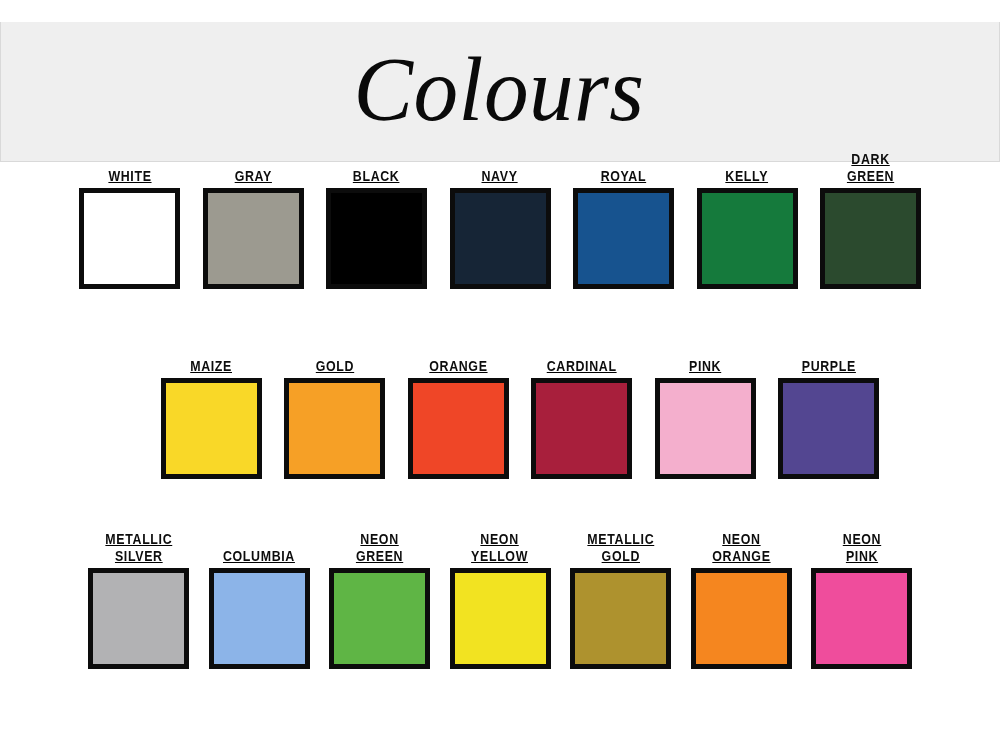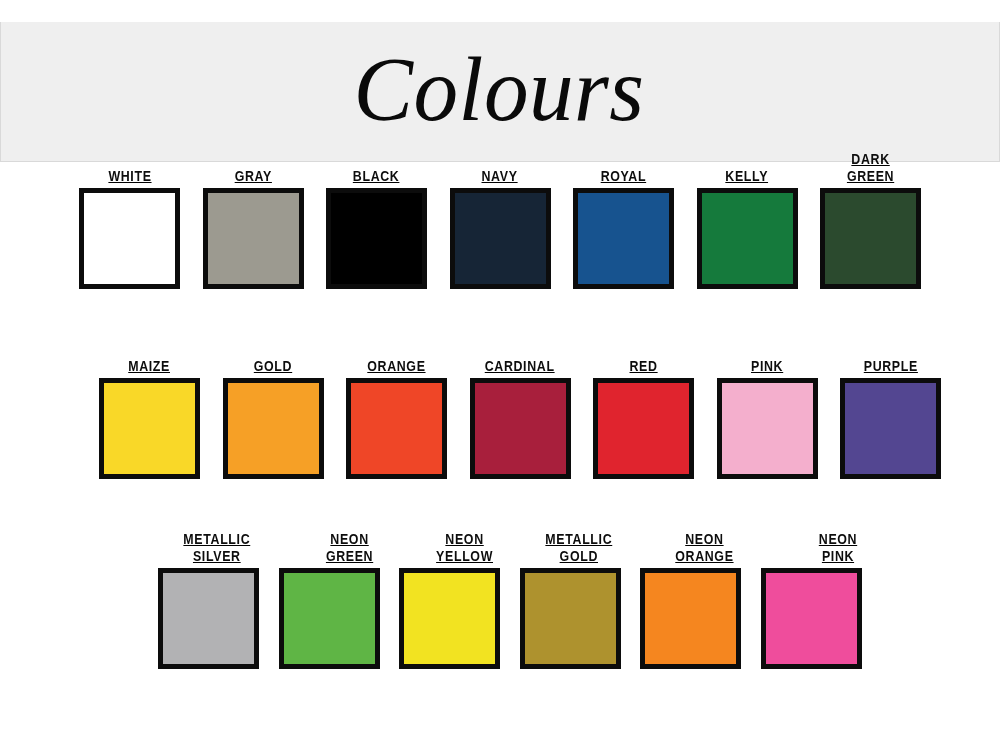--- a/index.html
+++ b/index.html
@@ -79,21 +79,20 @@
   .swatch-cell {
     width: 123.5px;
     display: flex;
     flex-direction: column;
     align-items: center;
     box-sizing: border-box;
     text-decoration: underline;
   }
   .swatch-row.row-3 .swatch-cell {
     width: 120.5px;
-    align-items: flex-end;
   }
 
   .swatch-label {
     font-family: "Liberation Sans Narrow", "Liberation Sans", sans-serif;
     font-weight: 700;
     font-size: 15.5px;
     line-height: 17px;
     letter-spacing: 0.8px;
     color: #0d0d0d;
     text-align: center;
@@ -166,39 +165,39 @@
       </div>
       <div class="swatch-cell">
         <div class="swatch-label">ORANGE</div>
         <div class="swatch-chip" style="background: rgb(239, 70, 39); border-color: rgb(12, 12, 12);"></div>
       </div>
       <div class="swatch-cell">
         <div class="swatch-label">CARDINAL</div>
         <div class="swatch-chip" style="background: rgb(168, 31, 60); border-color: rgb(12, 12, 12);"></div>
       </div>
       <div class="swatch-cell">
-        <div class="swatch-label">RED</div>
-        <div class="swatch-chip" style="background: rgb(224, 36, 46); border-color: rgb(12, 12, 12);"></div>
-      </div>
-      <div class="swatch-cell">
         <div class="swatch-label">PINK</div>
         <div class="swatch-chip" style="background: rgb(244, 175, 205); border-color: rgb(12, 12, 12);"></div>
       </div>
       <div class="swatch-cell">
         <div class="swatch-label">PURPLE</div>
         <div class="swatch-chip" style="background: rgb(83, 70, 145); border-color: rgb(12, 12, 12);"></div>
       </div>
     </div>
   <div class="swatch-row row-3">
       <div class="swatch-cell">
         <div class="swatch-label">METALLIC
 SILVER</div>
         <div class="swatch-chip" style="background: rgb(178, 178, 180); border-color: rgb(12, 12, 12);"></div>
       </div>
       <div class="swatch-cell">
+        <div class="swatch-label">COLUMBIA</div>
+        <div class="swatch-chip" style="background: rgb(140, 180, 232); border-color: rgb(12, 12, 12);"></div>
+      </div>
+      <div class="swatch-cell">
         <div class="swatch-label">NEON
 GREEN</div>
         <div class="swatch-chip" style="background: rgb(95, 181, 69); border-color: rgb(12, 12, 12);"></div>
       </div>
       <div class="swatch-cell">
         <div class="swatch-label">NEON
 YELLOW</div>
         <div class="swatch-chip" style="background: rgb(242, 227, 33); border-color: rgb(12, 12, 12);"></div>
       </div>
       <div class="swatch-cell">

